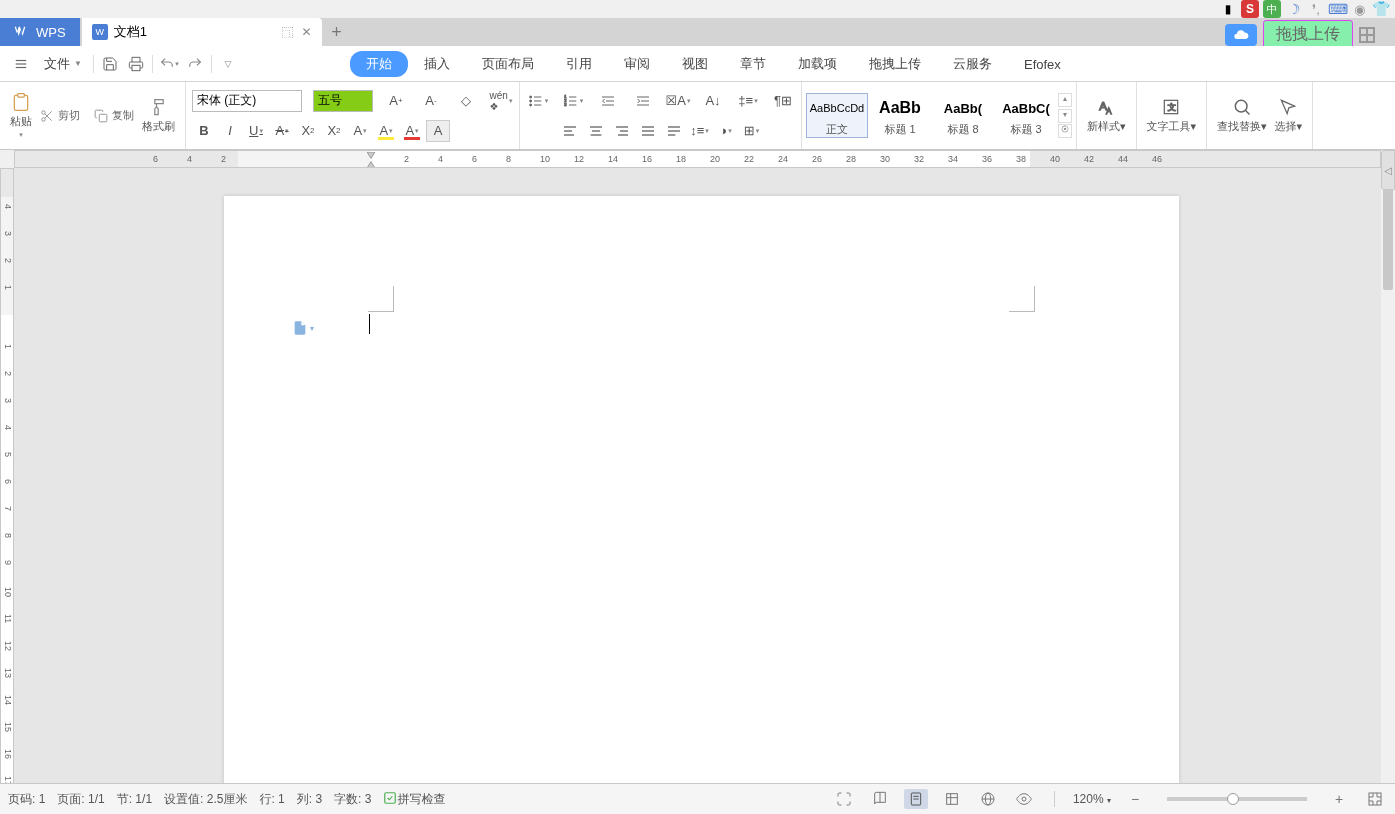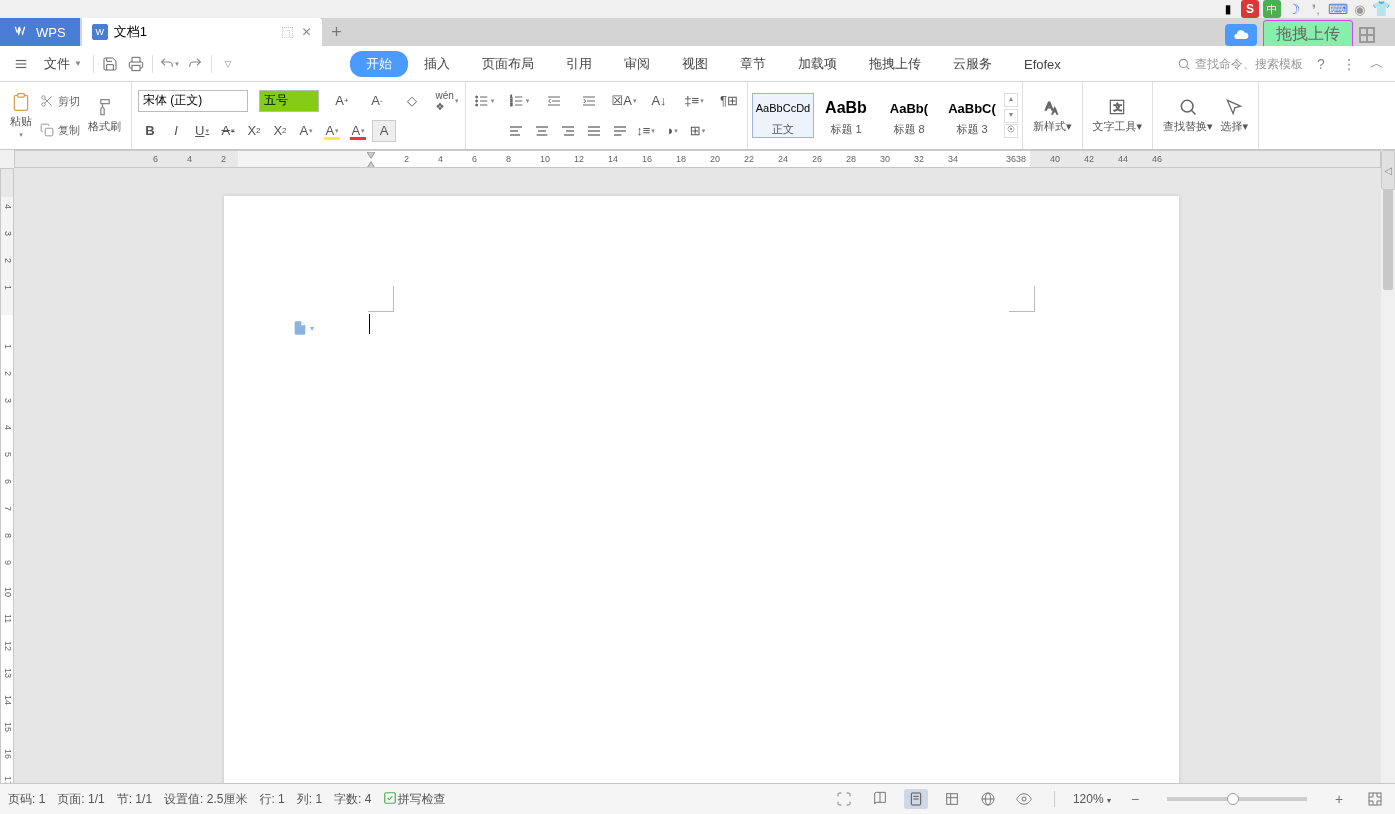--- a/index.html
+++ b/index.html
@@ -216,46 +216,34 @@
   <div class="rtab">插入</div>
   <div class="rtab">页面布局</div>
   <div class="rtab">引用</div>
   <div class="rtab">审阅</div>
   <div class="rtab">视图</div>
   <div class="rtab">章节</div>
   <div class="rtab">加载项</div>
   <div class="rtab">拖拽上传</div>
   <div class="rtab">云服务</div>
   <div class="rtab">Efofex</div>
-  <div class="ribbon-right">
-    <div class="search-hint">
-      <svg width="14" height="14" viewBox="0 0 24 24" fill="none" stroke="#999" stroke-width="2">
-          <circle cx="11" cy="11" r="7"></circle>
-          <line x1="21" y1="21" x2="16" y2="16"></line>
-        </svg>
-      <span>查找命令、搜索模板</span>
-    </div>
-    <div class="ricon">?</div>
-    <div class="ricon">⋮</div>
-    <div class="ricon">︿</div>
-  </div>
 </div>
 
 <div class="ribbon">
 
   <div class="rgroup">
     <div class="rvgroup">
       <svg viewBox="0 0 24 24" fill="none" stroke="#d4a050" stroke-width="1.5">
           <rect x="8" y="2" width="8" height="4" rx="1"></rect>
           <path d="M16 4h2a2 2 0 012 2v14a2 2 0 01-2 2H6a2 2 0 01-2-2V6a2 2 0 012-2h2"></path>
         </svg>
       <span class="lbl">粘贴</span>
         <span style="font-size:7px;color:#888">▾</span>
     </div>
-    <div style="display:flex;flex-direction:column;gap:14px;margin-left:4px">
+    <div style="display:flex;flex-direction:row;gap:14px;margin-left:4px">
       <div class="cliprow">
           <svg width="14" height="14" viewBox="0 0 24 24" fill="none" stroke="#888" stroke-width="1.5">
             <circle cx="6" cy="6" r="3"></circle>
             <circle cx="6" cy="18" r="3"></circle>
             <line x1="20" y1="4" x2="8.5" y2="15.5"></line>
             <line x1="20" y1="20" x2="8.5" y2="8.5"></line>
           </svg>
           <span>剪切</span>
         </div>
       <div class="cliprow">
@@ -463,21 +451,21 @@
       <span class="hruler-mark" style="left: 627px;">16</span>
       <span class="hruler-mark" style="left: 661px;">18</span>
       <span class="hruler-mark" style="left: 695px;">20</span>
       <span class="hruler-mark" style="left: 729px;">22</span>
       <span class="hruler-mark" style="left: 763px;">24</span>
       <span class="hruler-mark" style="left: 797px;">26</span>
       <span class="hruler-mark" style="left: 831px;">28</span>
       <span class="hruler-mark" style="left: 865px;">30</span>
       <span class="hruler-mark" style="left: 899px;">32</span>
       <span class="hruler-mark" style="left: 933px;">34</span>
-      <span class="hruler-mark" style="left: 967px; margin-left: 24px;">36</span>
+      <span class="hruler-mark" style="left: 967px;">36</span>
       <span class="hruler-mark" style="left: 1001px;">38</span>
       <span class="hruler-mark" style="left: 1035px;">40</span>
       <span class="hruler-mark" style="left: 1069px;">42</span>
       <span class="hruler-mark" style="left: 1103px;">44</span>
       <span class="hruler-mark" style="left: 1137px;">46</span>
     </div>
   <svg class="indent-marker" style="left:352px" viewBox="0 0 10 10">
       <polygon points="0,0 10,0 5,8" fill="#ccc" stroke="#888"></polygon>
     </svg>
   <svg class="indent-marker" style="left:352px;top:9px" viewBox="0 0 10 10">
@@ -532,22 +520,22 @@
   <div class="vscroll-thumb"></div>
 </div>
 <div class="collapse-tab">◁</div>
 
 <div class="statusbar">
   <span>页码: 1</span>
   <span>页面: 1/1</span>
   <span>节: 1/1</span>
   <span>设置值: 2.5厘米</span>
   <span>行: 1</span>
-  <span>列: 1</span>
-  <span>字数: 4</span>
+  <span>列: 3</span>
+  <span>字数: 3</span>
   <span class="spell-row">
       <svg viewBox="0 0 24 24" fill="none" stroke="#4caf50" stroke-width="2">
         <rect x="3" y="3" width="18" height="18" rx="2"></rect>
         <polyline points="8 12 11 15 16 9"></polyline>
       </svg>
       <span>拼写检查</span>
     </span>
   <span class="spacer"></span>
   <div class="sbtn">
       <svg viewBox="0 0 24 24" fill="none" stroke="#777" stroke-width="1.5">

